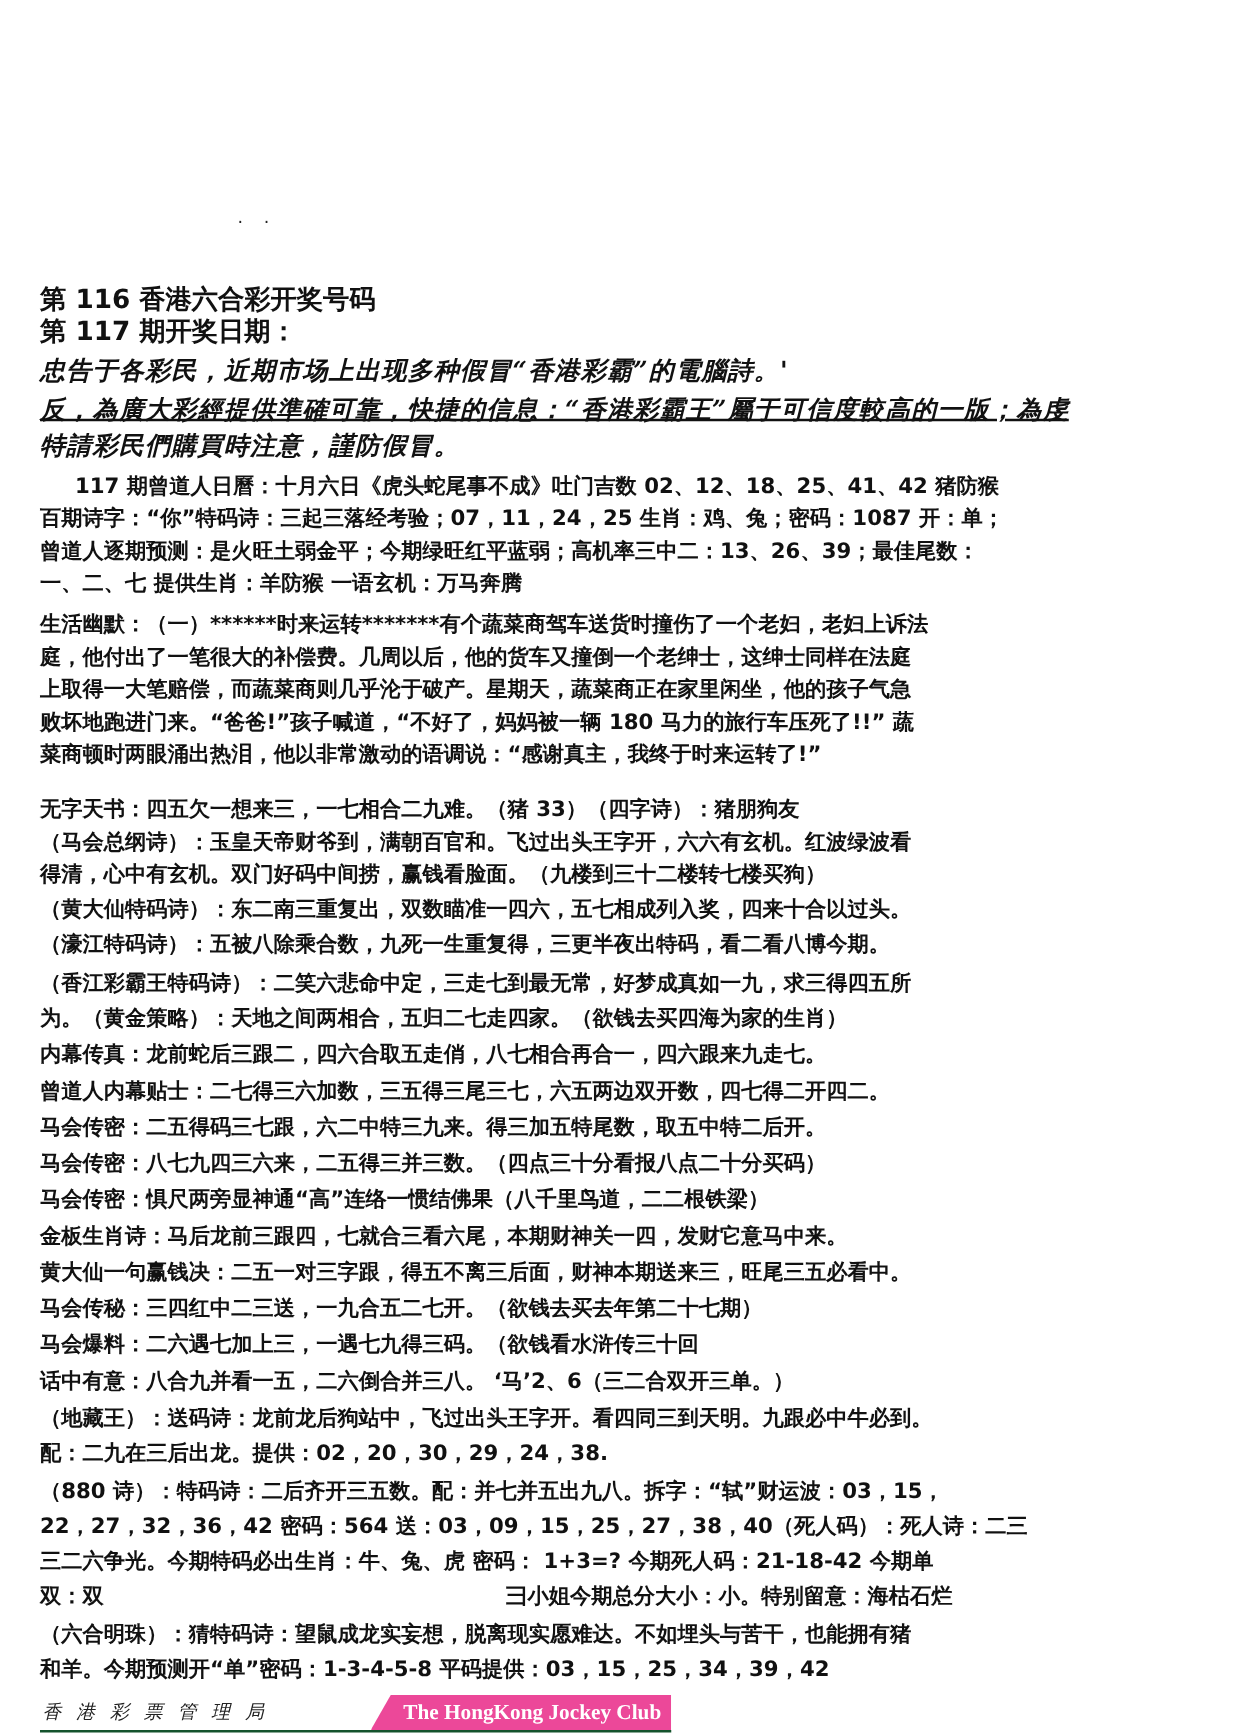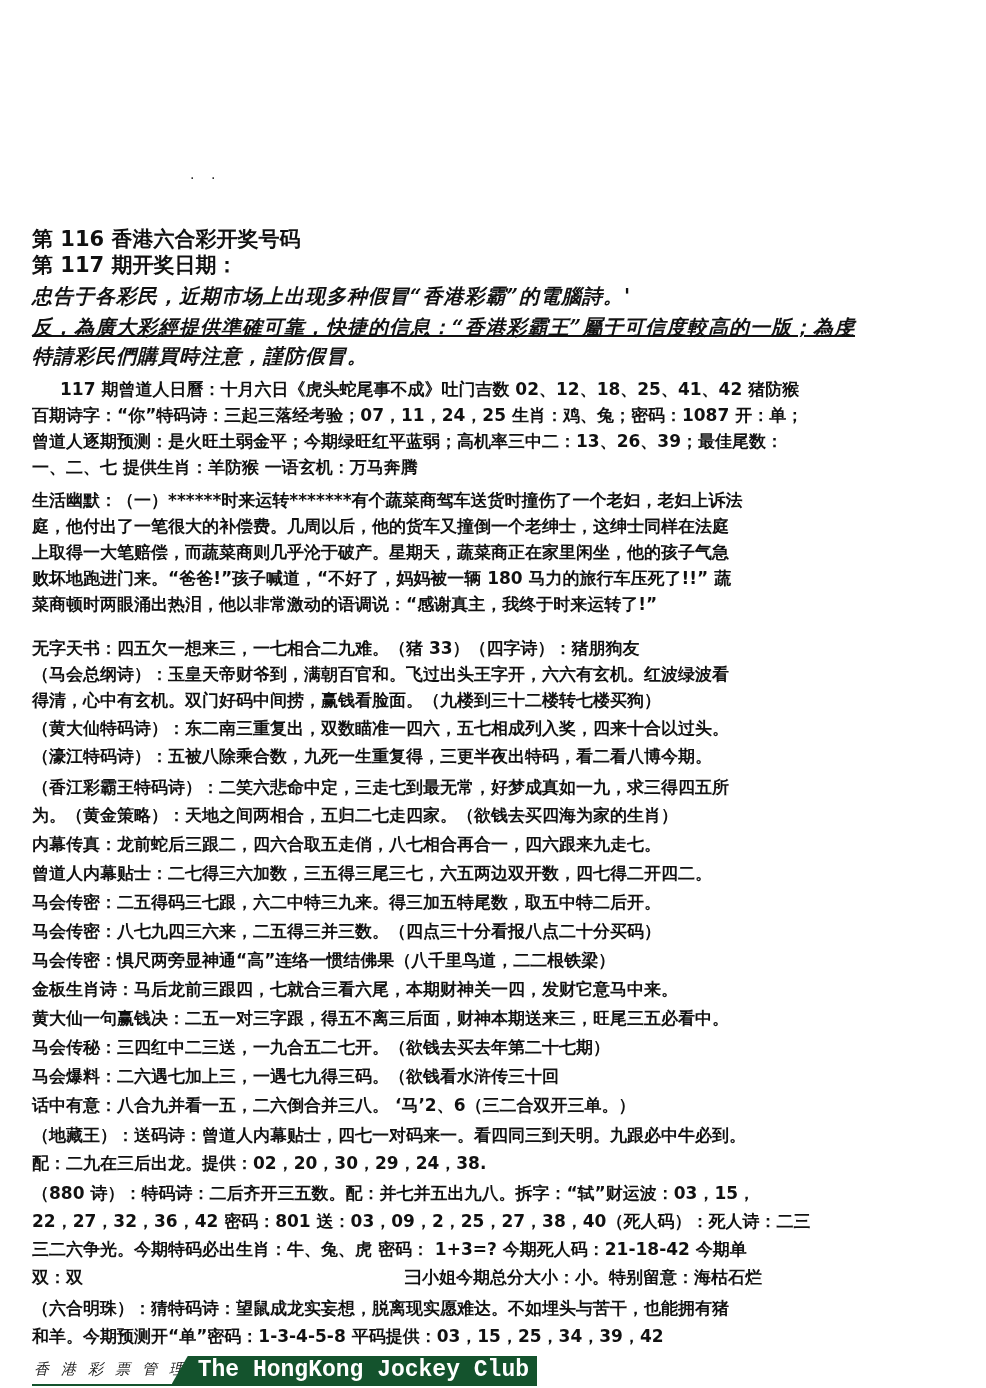--- a/index.html
+++ b/index.html
@@ -5,22 +5,22 @@
   html, body { margin: 0; padding: 0; background: #ffffff; }
   body { width: 986px; height: 1388px; position: relative; overflow: hidden;
          font-family: "DejaVu Sans", "Liberation Sans", sans-serif; color: #111; }
   .dots { position: absolute; left: 190px; top: 170px; font-size: 14px; letter-spacing: 6px; color: #222; }
   .line { position: absolute; left: 32px; white-space: nowrap; font-weight: bold; font-size: 17px; line-height: 26px; color: #111; }
   .title { font-size: 21px; }
   .callig { font-family: "DejaVu Serif", "Liberation Serif", serif; font-style: italic; font-size: 20px; letter-spacing: 1px; }
   .indent { left: 60px; }
   .footer { position: absolute; left: 32px; top: 1356px; height: 28px; width: 505px; border-bottom: 2px solid #14532d; }
   .footer-cn { position: absolute; left: 2px; top: 4px; font-family: "DejaVu Serif", serif; font-style: italic; font-size: 15px; letter-spacing: 12px; color: #222; }
-  .footer-en { position: absolute; right: 0; top: 0; height: 28px; background: #14532d; color: #fff;
-               font-family: Liberation Mono, monospace; font-weight: bold; font-size: 23px; line-height: 28px;
+  .footer-en { position: absolute; right: 0; top: 0; height: 28px; background: #ec4899; color: #fff;
+               font-family: Liberation Serif, serif; font-weight: bold; font-size: 17px; line-height: 28px;
                padding: 0 8px 0 26px; clip-path: polygon(16px 0, 100% 0, 100% 100%, 0 100%); }
 </style>
 </head>
 <body>
 
 <div>
   <div class="dots">· ·</div>
 
   <div class="line title" style="top:226px;">第 116 香港六合彩开奖号码</div>
   <div class="line title" style="top:252px;">第 117 期开奖日期：</div>
@@ -48,24 +48,24 @@
   <div class="line" style="top:831px;">内幕传真：龙前蛇后三跟二，四六合取五走俏，八七相合再合一，四六跟来九走七。</div>
   <div class="line" style="top:860px;">曾道人内幕贴士：二七得三六加数，三五得三尾三七，六五两边双开数，四七得二开四二。</div>
   <div class="line" style="top:889px;">马会传密：二五得码三七跟，六二中特三九来。得三加五特尾数，取五中特二后开。</div>
   <div class="line" style="top:918px;">马会传密：八七九四三六来，二五得三并三数。（四点三十分看报八点二十分买码）</div>
   <div class="line" style="top:947px;">马会传密：惧尺两旁显神通“高”连络一惯结佛果（八千里鸟道，二二根铁梁）</div>
   <div class="line" style="top:976px;">金板生肖诗：马后龙前三跟四，七就合三看六尾，本期财神关一四，发财它意马中来。</div>
   <div class="line" style="top:1005px;">黄大仙一句赢钱决：二五一对三字跟，得五不离三后面，财神本期送来三，旺尾三五必看中。</div>
   <div class="line" style="top:1034px;">马会传秘：三四红中二三送，一九合五二七开。（欲钱去买去年第二十七期）</div>
   <div class="line" style="top:1063px;">马会爆料：二六遇七加上三，一遇七九得三码。（欲钱看水浒传三十回</div>
   <div class="line" style="top:1092px;">话中有意：八合九并看一五，二六倒合并三八。 ‘马’2、6（三二合双开三单。）</div>
-  <div class="line" style="top:1122px;">（地藏王）：送码诗：曾道人内幕贴士，四七一对码来一。看四同三到天明。九跟必中牛必到。</div>
+  <div class="line" style="top:1122px;">（地藏王）：送码诗：龙前龙后狗站中，飞过出头王字开。看四同三到天明。九跟必中牛必到。</div>
   <div class="line" style="top:1150px;">配：二九在三后出龙。提供：02，20，30，29，24，38.</div>
   <div class="line" style="top:1180px;">（880 诗）：特码诗：二后齐开三五数。配：并七并五出九八。拆字：“轼”财运波：03，15，</div>
-  <div class="line" style="top:1208px;">22，27，32，36，42 密码：801 送：03，09，2，25，27，38，40（死人码）：死人诗：二三</div>
+  <div class="line" style="top:1208px;">22，27，32，36，42 密码：564 送：03，09，15，25，27，38，40（死人码）：死人诗：二三</div>
   <div class="line" style="top:1236px;">三二六争光。今期特码必出生肖：牛、兔、虎 密码： 1+3=? 今期死人码：21-18-42 今期单</div>
   <div class="line" style="top:1264px;">双：双</div>
   <div class="line" style="top:1264px; left:405px;">彐小姐今期总分大小：小。特别留意：海枯石烂</div>
   <div class="line" style="top:1295px;">（六合明珠）：猜特码诗：望鼠成龙实妄想，脱离现实愿难达。不如埋头与苦干，也能拥有猪</div>
   <div class="line" style="top:1323px;">和羊。今期预测开“单”密码：1-3-4-5-8 平码提供：03，15，25，34，39，42</div>
 
   <div class="footer">
     <span class="footer-cn">香港彩票管理局</span>
     <span class="footer-en">The HongKong Jockey Club</span>
   </div>

